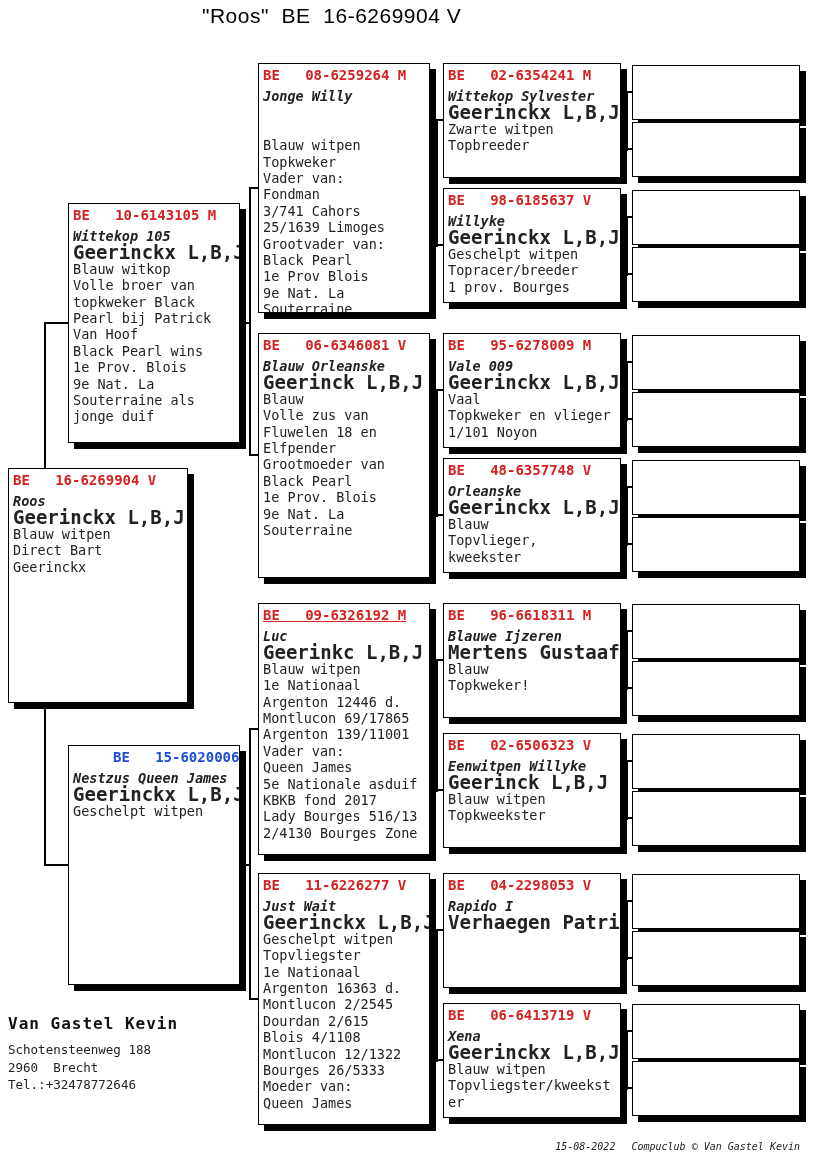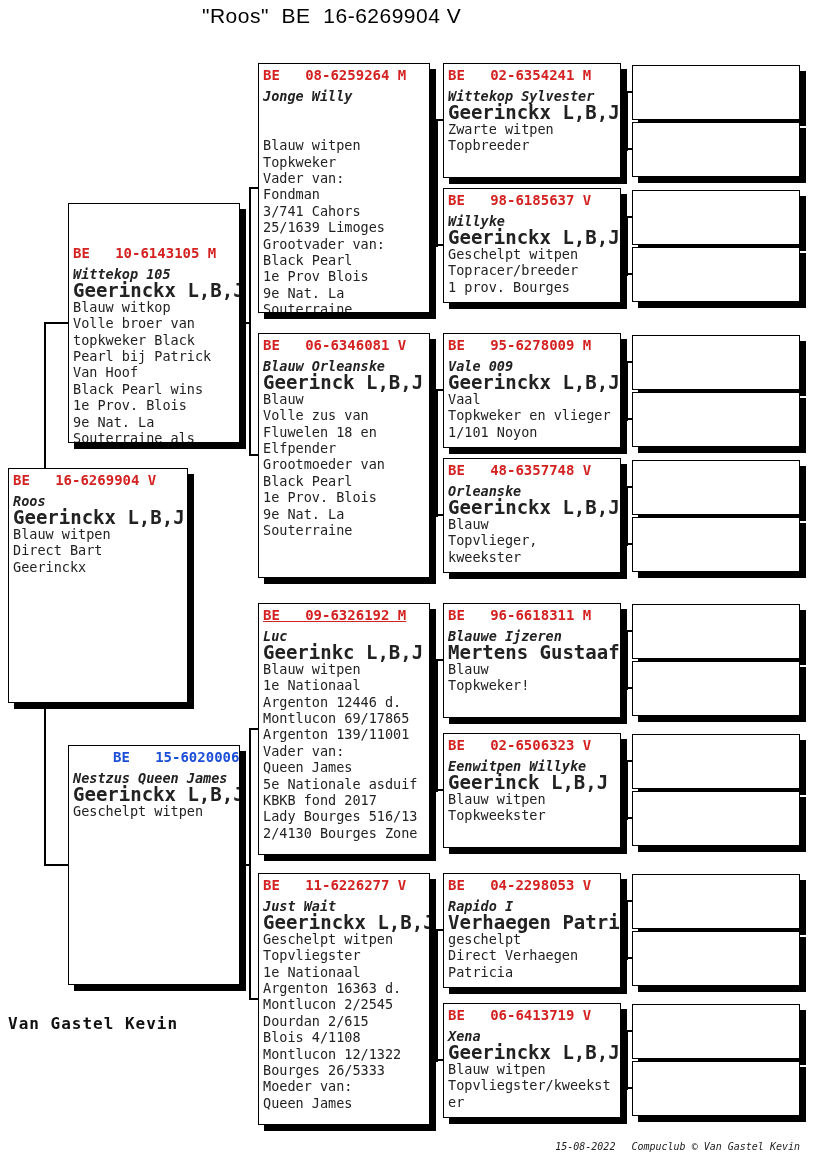--- a/index.html
+++ b/index.html
@@ -44,21 +44,21 @@
 <div class="pbox" style="left:8px;top:468px;width:180px;height:235px">
   <div class="ring" style="color: rgb(212, 34, 34);">BE   16-6269904 V</div>
   <div class="pname">Roos</div>
   <div class="breeder">Geerinckx L,B,J</div>
   <div class="details">Blauw witpen
 Direct Bart
 Geerinckx</div>
 </div>
 
 <div class="pbox" style="left:68px;top:203px;width:172px;height:240px">
-  <div class="ring" style="color: rgb(212, 34, 34); margin-top: 38px;">BE   10-6143105 M</div>
+  <div class="ring" style="color: rgb(212, 34, 34);">BE   10-6143105 M</div>
   <div class="pname">Wittekop 105</div>
   <div class="breeder">Geerinckx L,B,J</div>
   <div class="details">Blauw witkop
 Volle broer van
 topkweker Black
 Pearl bij Patrick
 Van Hoof
 Black Pearl wins
 1e Prov. Blois
 9e Nat. La
@@ -178,35 +178,37 @@
   <div class="ring" style="color: rgb(212, 34, 34);">BE   02-6506323 V</div>
   <div class="pname">Eenwitpen Willyke</div>
   <div class="breeder">Geerinck L,B,J</div>
   <div class="details">Blauw witpen
 Topkweekster</div>
 </div>
 <div class="pbox" style="left:443px;top:873px;width:178px;height:115px">
   <div class="ring" style="color: rgb(212, 34, 34);">BE   04-2298053 V</div>
   <div class="pname">Rapido I</div>
   <div class="breeder">Verhaegen Patricia</div>
-  <div class="details">geschelpt
-Direct Verhaegen
-Patricia</div>
 </div>
 <div class="pbox" style="left:443px;top:1003px;width:178px;height:115px">
   <div class="ring" style="color: rgb(212, 34, 34);">BE   06-6413719 V</div>
   <div class="pname">Xena</div>
   <div class="breeder">Geerinckx L,B,J</div>
   <div class="details">Blauw witpen
 Topvliegster/kweekst
 er</div>
 </div>
 
 <div class="owner">
   <div class="owner-name">Van Gastel Kevin</div>
+  <div class="owner-address">
+    <div>Schotensteenweg 188</div>
+    <div>2960  Brecht</div>
+    <div>Tel.:+32478772646</div>
+  </div>
 </div>
 
 <div class="footer">
   <span class="fdate">15-08-2022</span><span>Compuclub © Van Gastel Kevin</span>
 </div>
 
 <div class="lv" style="left: 44px; top: 323px; height: 543px;"></div>
 <div class="lh" style="left: 44px; top: 322px; width: 24px;"></div>
 <div class="lh" style="left: 44px; top: 864px; width: 24px;"></div>
 <div class="lv" style="left: 249px; top: 188px; height: 268px;"></div>

